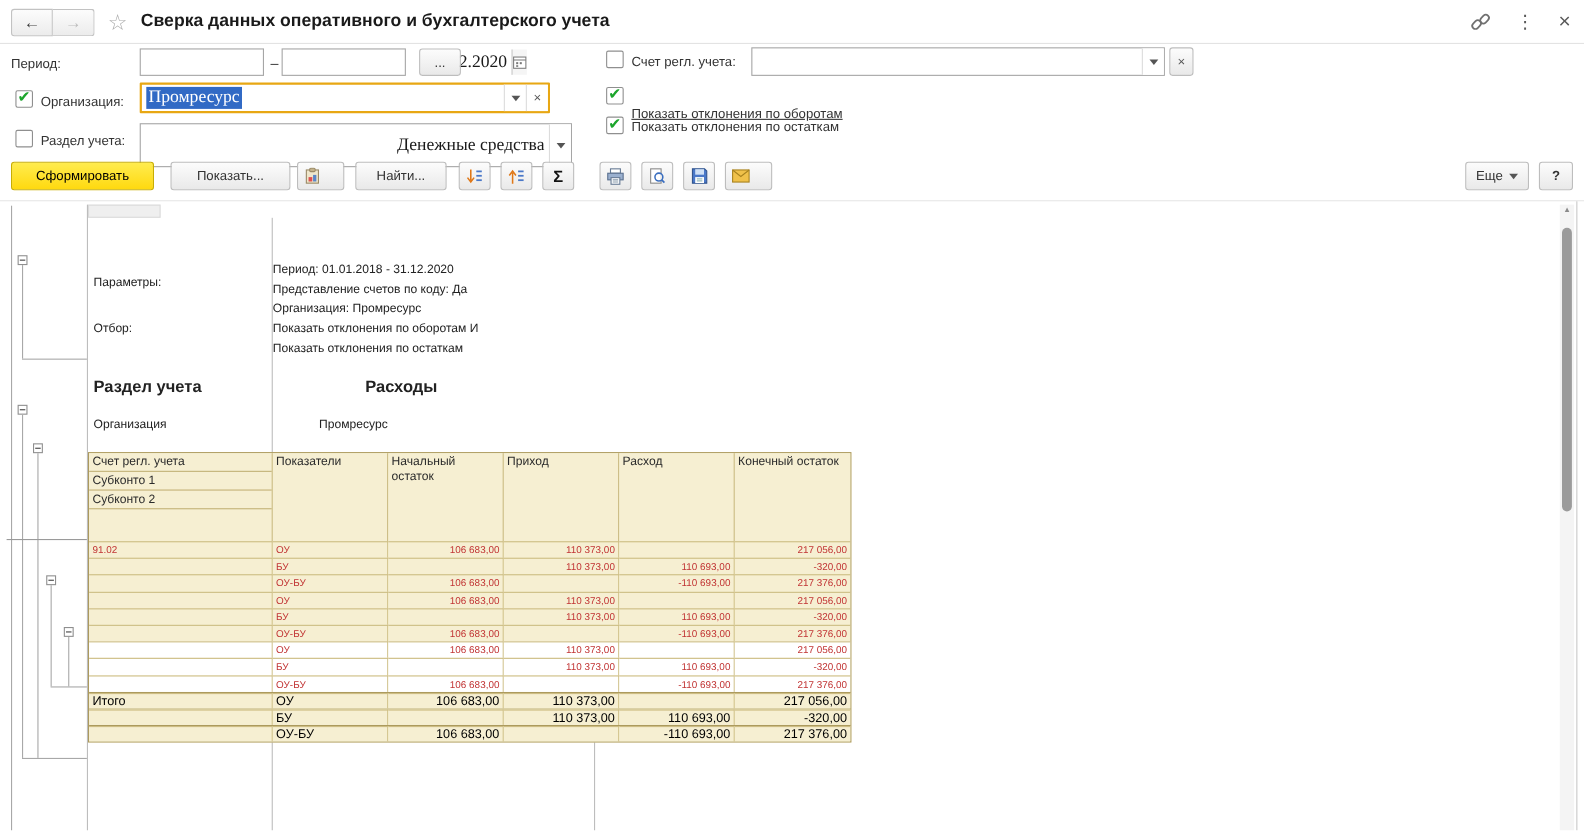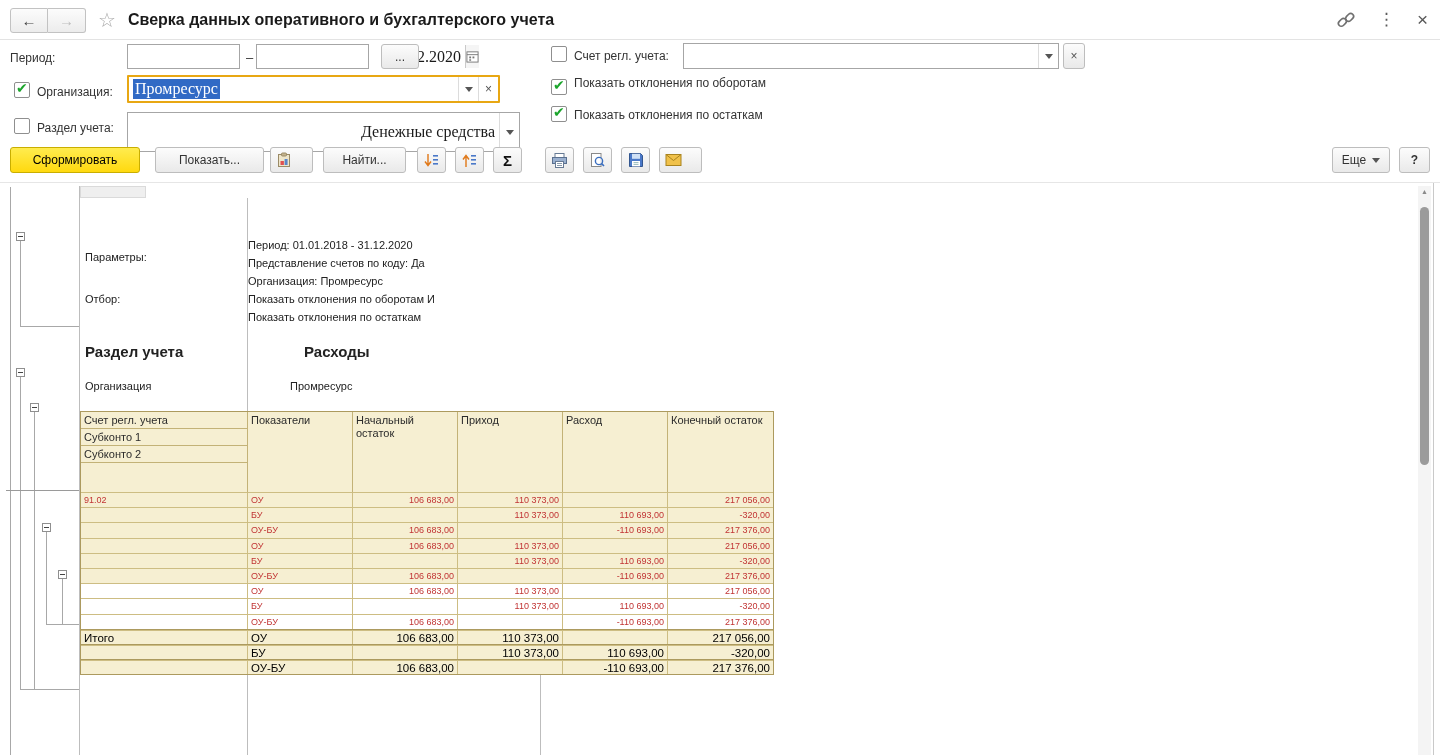--- a/index.html
+++ b/index.html
@@ -167,21 +167,21 @@
         <span class="arrow-down"></span>
       </div>
     <div class="fbtn">
         <span class="xmark">×</span>
       </div>
   </div>
 
   <div class="cb checked" style="left:551px; top:79px;">
       <span class="mark">✔</span>
     </div>
-  <div class="lbl" style="left:574px; top:76px;">Показать отклонения по оборотам</div>
+  <div class="lbl" style="left:574px; top:96px;text-decoration:underline;">Показать отклонения по оборотам</div>
 
   <div class="cb" style="left:14px; top:118px;"></div>
   <div class="lbl" style="left:37px; top:121px;">Раздел учета:</div>
   <div class="field" style="left:127px; top:112px; width:393px; height:40px;">
     <input value="Денежные средства" style="">
     <div class="fbtn">
         <span class="arrow-down"></span>
       </div>
   </div>
 
@@ -303,21 +303,21 @@
 
     <div class="ptext" style="left:85px; top:68px;">Параметры:</div>
     <div class="ptext" style="left:248px; top:56px;">Период: 01.01.2018 - 31.12.2020</div>
     <div class="ptext" style="left:248px; top:74px;">Представление счетов по коду: Да</div>
     <div class="ptext" style="left:248px; top:92px;">Организация: Промресурс</div>
     <div class="ptext" style="left:85px; top:110px;">Отбор:</div>
     <div class="ptext" style="left:248px; top:110px;">Показать отклонения по оборотам И</div>
     <div class="ptext" style="left:248px; top:128px;">Показать отклонения по остаткам</div>
 
     <div class="ptext bold" style="left:85px; top:160px;">Раздел учета</div>
-    <div class="ptext bold" style="left:272px; top:160px;padding-left:32px;">Расходы</div>
+    <div class="ptext bold" style="left:300px; top:160px;padding-left:32px;">Расходы</div>
     <div class="ptext" style="left:85px; top:197px;">Организация</div>
     <div class="ptext" style="left:290px; top:197px;">Промресурс</div>
 
     <div class="rpt-table">
       <div class="thead">
         <div class="hcol1">
           <div class="hsub">Счет регл. учета</div>
           <div class="hsub">Субконто 1</div>
           <div class="hsub">Субконто 2</div>
         </div>

